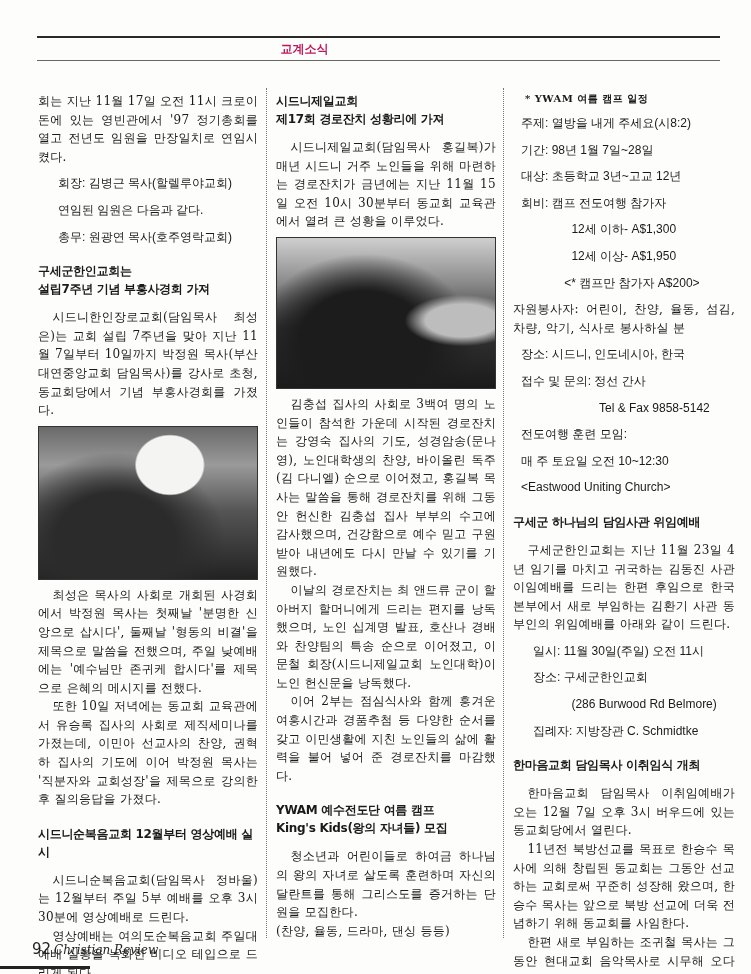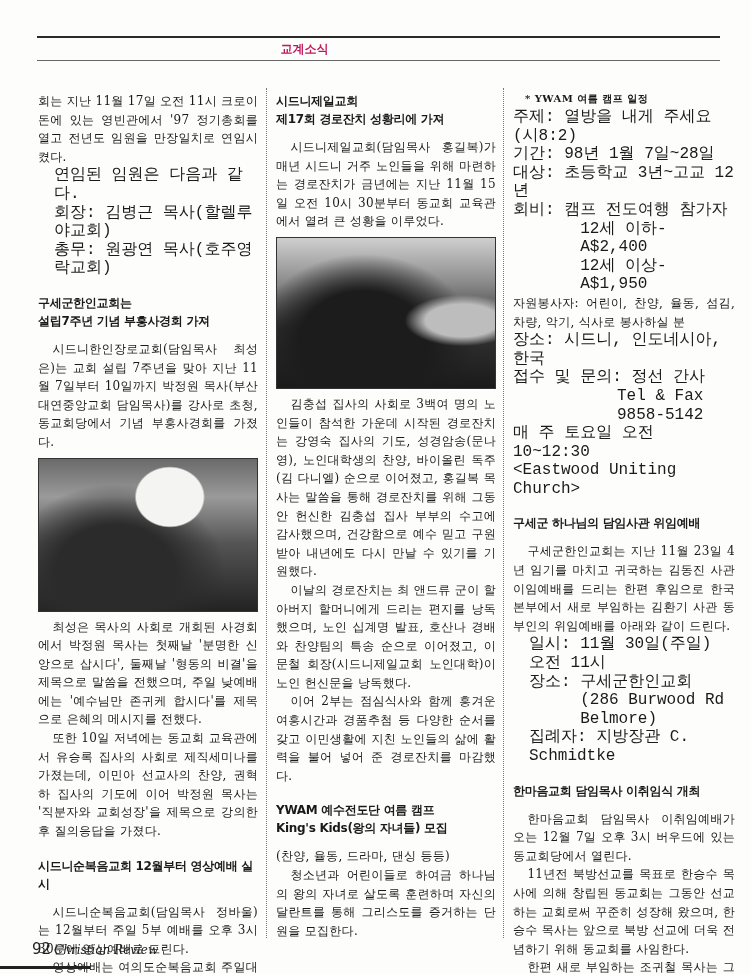--- a/index.html
+++ b/index.html
@@ -11,21 +11,21 @@
   .subbar { position:absolute; left:37px; top:60px; width:683px; height:1px; background:#666; }
   .col { position:absolute; top:92px; }
   .col1 { left:38px; width:220px; }
   .col2 { left:276px; width:220px; }
   .col3 { left:513px; width:222px; }
   .vrule { position:absolute; top:88px; height:850px; width:0; border-left:1px dotted #777; }
   p.body { margin:0; font-family:"DejaVu Serif", serif; font-size:12px; line-height:18.6px;
          text-align:justify; letter-spacing:0.3px; }
   p.indent { text-indent:1.2em; }
   p.plain { text-indent:0; }
-  .kv { margin:0; font-family:Liberation Mono, monospace; font-size:16px; line-height:18.6px; padding-left:1em; }
+  .kv { margin:8px; font-family:Liberation Sans, sans-serif; font-size:12px; line-height:18.6px; padding-left:1em; }
   .kv.nopad { padding-left:0; }
   .kv.deep { padding-left:4.2em; }
   .kv.deeper { padding-left:6.5em; }
   h3.head { margin:16px 0 10px 0; font-family:"DejaVu Sans", sans-serif; font-size:12px;
          font-weight:bold; line-height:18px; letter-spacing:-0.3px; }
   h3.head.first { margin-top:0; }
   h3.camp { margin:0 0 2px 0; font-family:"DejaVu Serif", serif; font-size:10px; font-weight:bold; padding-left:12px; letter-spacing:0.5px; }
   .photo { margin:6px 0 6px 0; border:1px solid #333; position:relative; overflow:hidden; }
   .photo1 { height:152px; background:
       radial-gradient(ellipse at 60% 25%, #f4f4f2 0 18%, transparent 19%),
@@ -45,22 +45,22 @@
 
 <div class="topbar"></div>
 <div class="section-title">교계소식</div>
 <div class="subbar"></div>
 
 <div class="vrule" style="left:266px;"></div>
 <div class="vrule" style="left:503px;"></div>
 
 <div class="col col1">
   <p class="body plain">회는 지난 11월 17일 오전 11시 크로이돈에 있는 영빈관에서 '97 정기총회를 열고 전년도 임원을 만장일치로 연임시켰다.</p>
+  <p class="kv">회장: 김병근 목사(할렐루야교회)</p>
   <p class="kv">연임된 임원은 다음과 같다.</p>
-  <p class="kv">회장: 김병근 목사(할렐루야교회)</p>
   <p class="kv">총무: 원광연 목사(호주영락교회)</p>
 
   <h3 class="head">
     <span>구세군한인교회는</span><br>
     <span>설립7주년 기념 부흥사경회 가져</span>
   </h3>
   <p class="body indent">시드니한인장로교회(담임목사 최성은)는 교회 설립 7주년을 맞아 지난 11월 7일부터 10일까지 박정원 목사(부산 대연중앙교회 담임목사)를 강사로 초청, 동교회당에서 기념 부흥사경회를 가졌다.</p>
   <div class="photo photo1"></div>
   <p class="body indent">최성은 목사의 사회로 개회된 사경회에서 박정원 목사는 첫째날 '분명한 신앙으로 삽시다', 둘째날 '형동의 비결'을 제목으로 말씀을 전했으며, 주일 낮예배에는 '예수님만 존귀케 합시다'를 제목으로 은혜의 메시지를 전했다.</p>
   <p class="body indent">또한 10일 저녁에는 동교회 교육관에서 유승록 집사의 사회로 제직세미나를 가졌는데, 이민아 선교사의 찬양, 권혁하 집사의 기도에 이어 박정원 목사는 '직분자와 교회성장'을 제목으로 강의한 후 질의응답을 가졌다.</p>
@@ -78,36 +78,38 @@
   <p class="body indent">시드니제일교회(담임목사 홍길복)가 매년 시드니 거주 노인들을 위해 마련하는 경로잔치가 금년에는 지난 11월 15일 오전 10시 30분부터 동교회 교육관에서 열려 큰 성황을 이루었다.</p>
   <div class="photo photo2"></div>
   <p class="body indent">김충섭 집사의 사회로 3백여 명의 노인들이 참석한 가운데 시작된 경로잔치는 강영숙 집사의 기도, 성경암송(문나영), 노인대학생의 찬양, 바이올린 독주(김 다니엘) 순으로 이어졌고, 홍길복 목사는 말씀을 통해 경로잔치를 위해 그동안 헌신한 김충섭 집사 부부의 수고에 감사했으며, 건강함으로 예수 믿고 구원받아 내년에도 다시 만날 수 있기를 기원했다.</p>
   <p class="body indent">이날의 경로잔치는 최 앤드류 군이 할아버지 할머니에게 드리는 편지를 낭독했으며, 노인 십계명 발표, 호산나 경배와 찬양팀의 특송 순으로 이어졌고, 이문철 회장(시드니제일교회 노인대학)이 노인 헌신문을 낭독했다.</p>
   <p class="body indent">이어 2부는 점심식사와 함께 흥겨운 여흥시간과 경품추첨 등 다양한 순서를 갖고 이민생활에 지친 노인들의 삶에 활력을 불어 넣어 준 경로잔치를 마감했다.</p>
 
   <h3 class="head">
     <span>YWAM 예수전도단 여름 캠프</span><br>
     <span>King's Kids(왕의 자녀들) 모집</span>
   </h3>
+  <p class="body indent">청소년과 어린이들로 하여금 하나님의 왕의 자녀로 살도록 훈련하며 자신의 달란트를 통해 그리스도를 증거하는 단원을 모집한다.</p>
   <p class="body plain">(찬양, 율동, 드라마, 댄싱 등등)</p>
-  <p class="body indent">청소년과 어린이들로 하여금 하나님의 왕의 자녀로 살도록 훈련하며 자신의 달란트를 통해 그리스도를 증거하는 단원을 모집한다.</p>
 </div>
 
 <div class="col col3">
   <h3 class="camp">* YWAM 여름 캠프 일정</h3>
   <p class="kv nopad">주제: 열방을 내게 주세요(시8:2)</p>
   <p class="kv nopad">기간: 98년 1월 7일~28일</p>
   <p class="kv nopad">대상: 초등학교 3년~고교 12년</p>
   <p class="kv nopad">회비: 캠프 전도여행 참가자</p>
-  <p class="kv deep">12세 이하- A$2,400</p>
+  <p class="kv deep">12세 이하- A$1,300</p>
   <p class="kv deep">12세 이상- A$1,950</p>
+  <p class="kv deep" style="padding-left:3.6em;">&lt;* 캠프만 참가자 A$200&gt;</p>
   <p class="body plain">자원봉사자: 어린이, 찬양, 율동, 섬김, 차량, 악기, 식사로 봉사하실 분</p>
   <p class="kv nopad">장소: 시드니, 인도네시아, 한국</p>
   <p class="kv nopad">접수 및 문의: 정선 간사</p>
   <p class="kv deeper">Tel &amp; Fax 9858-5142</p>
+  <p class="kv nopad">전도여행 훈련 모임:</p>
   <p class="kv nopad">매 주 토요일 오전 10~12:30</p>
   <p class="kv nopad">&lt;Eastwood Uniting Church&gt;</p>
 
   <h3 class="head">구세군 하나님의 담임사관 위임예배</h3>
   <p class="body indent">구세군한인교회는 지난 11월 23일 4년 임기를 마치고 귀국하는 김동진 사관 이임예배를 드리는 한편 후임으로 한국 본부에서 새로 부임하는 김환기 사관 동부인의 위임예배를 아래와 같이 드린다.</p>
   <p class="kv">일시: 11월 30일(주일) 오전 11시</p>
   <p class="kv">장소: 구세군한인교회</p>
   <p class="kv deep">(286 Burwood Rd Belmore)</p>
   <p class="kv">집례자: 지방장관 C. Schmidtke</p>
 

